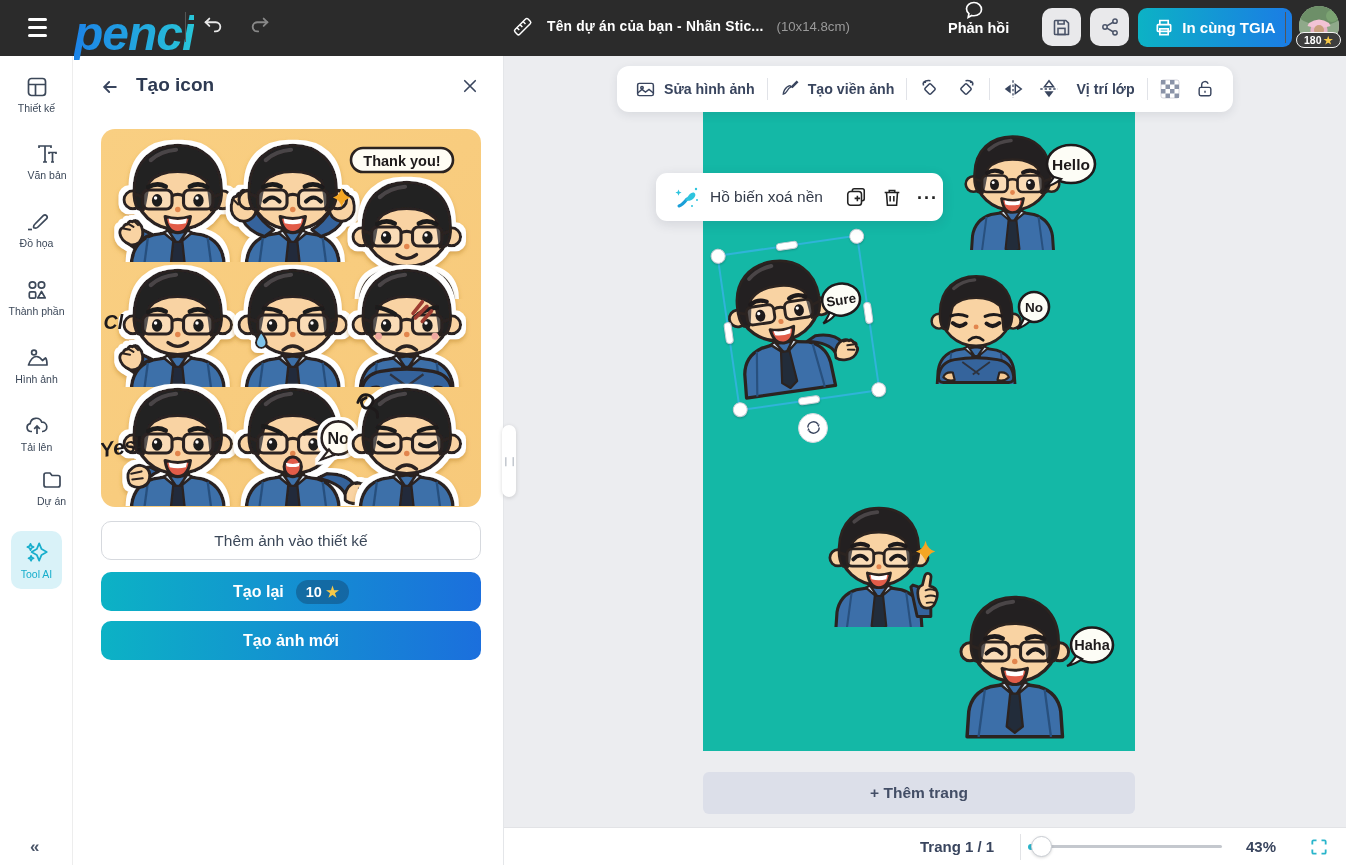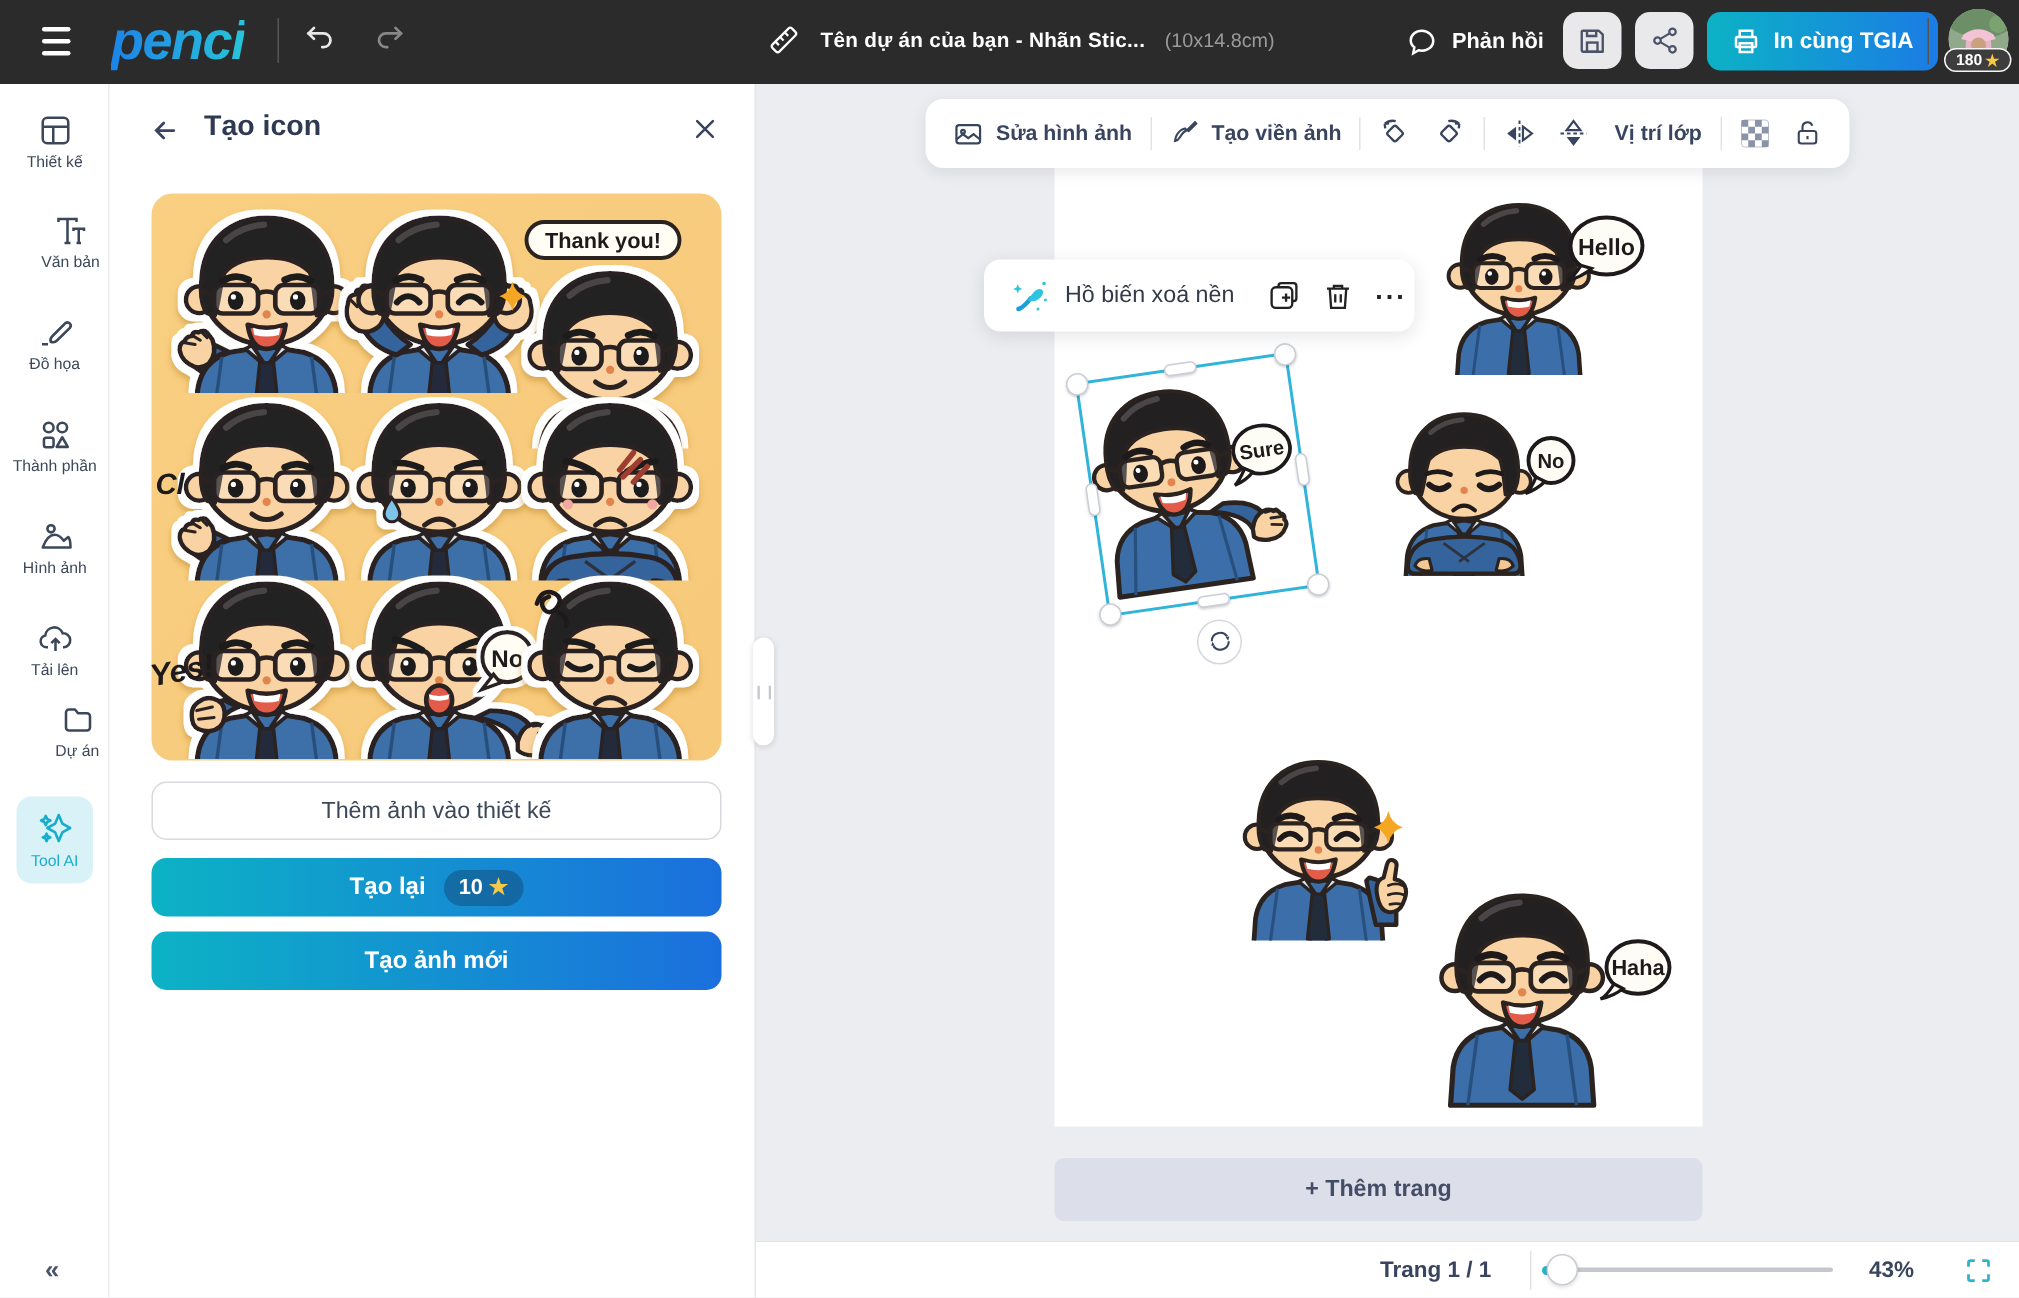--- a/index.html
+++ b/index.html
@@ -6,28 +6,28 @@
 html,body { width:1346px; height:865px; overflow:hidden; font-family:"Liberation Sans",sans-serif; background:#ecedf0; }
 .topbar { position:absolute; left:0; top:0; width:1346px; height:56px; background:#2b2b2b; z-index:50; }
 .rail { position:absolute; left:0; top:56px; width:73px; height:809px; background:#fff; border-right:1px solid #ededed; z-index:40; }
 .panel { position:absolute; left:73px; top:56px; width:430px; height:809px; background:#fff; z-index:39; box-shadow:1px 0 0 #e4e6e9; }
 .canvas { position:absolute; left:504px; top:56px; width:842px; height:771px; background:#ecedf0; z-index:1; }
 .bottombar { position:absolute; left:504px; top:827px; width:842px; height:38px; background:#fff; border-top:1px solid #e2e3e6; z-index:45; }
 
 
 .hamb { position:absolute; left:28px; top:18px; width:19px; height:19px; }
 .hamb div { height:2.6px; background:#fff; border-radius:2px; margin-bottom:5.4px; }
-.logo { position:absolute; left:74px; top:6px; font-size:36px; font-weight:bold; font-style:italic; letter-spacing:-1px; background:linear-gradient(90deg,#1c83e8,#28c5d8); -webkit-background-clip:text; background-clip:text; color:transparent; }
+.logo { position:absolute; left:74px; top:6px; font-size:48px; font-weight:bold; font-style:italic; letter-spacing:-1px; background:linear-gradient(90deg,#1c83e8,#28c5d8); -webkit-background-clip:text; background-clip:text; color:transparent; }
 .tsep { position:absolute; left:185px; top:12px; width:1px; height:30px; background:#555; }
 .undo { position:absolute; left:202px; top:14px; color:#e8e8e8; }
 .redo { position:absolute; left:249px; top:14px; color:#888; }
 .titlewrap { position:absolute; left:512px; top:0; height:52px; display:flex; align-items:center; color:#fff; }
 .title { font-size:13.8px; font-weight:bold; margin-left:14px; letter-spacing:0.2px; }
 .dims { font-size:13.2px; color:#9a9a9a; margin-left:13px; }
-.fbwrap { position:absolute; left:938px; top:0; height:56px; display:flex; align-items:center; color:#fff; }
+.fbwrap { position:absolute; left:938px; top:0; height:56px; display:flex; align-items:center; color:#fff;flex-direction:column; }
 .fbtext { font-size:14.5px; font-weight:bold; margin-left:10px; }
 .sqbtn { position:absolute; top:8px; width:39px; height:38px; background:#e9e9eb; border-radius:10px; display:flex; align-items:center; justify-content:center; }
 .printbtn { position:absolute; left:1138px; top:8px; width:154px; height:39px; border-radius:9px; background:linear-gradient(90deg,#0cb2c5,#1b7ce5); display:flex; align-items:center; justify-content:center; color:#fff; font-size:15px; font-weight:bold; }
 .avsep { position:absolute; left:1285px; top:12px; width:1px; height:31px; background:#555; }
 .avatar { position:absolute; left:1299px; top:6px; width:40px; height:40px; border-radius:50%; background:linear-gradient(160deg,#7a9b78,#b8c8b0 45%,#e8c8d0 65%,#caa8b8); overflow:hidden; }
 .avbadge { position:absolute; left:1296px; top:32px; width:45px; height:16px; background:#3d3d3d; border:1.5px solid #f4f4f4; border-radius:9px; color:#fff; font-size:10.5px; font-weight:bold; display:flex; align-items:center; justify-content:center; gap:2px; }
 
 
 .ritem { position:absolute; left:0; width:73px; text-align:center; color:#3c4859; }
 .ritem .lbl { font-size:10.5px; margin-top:3px; color:#3c4859; }
@@ -37,21 +37,21 @@
 .backarrow { position:absolute; left:27px; top:21px; color:#39455e; }
 .ptitle { position:absolute; left:63px; top:18px; font-size:19px; font-weight:bold; color:#2e3a52; }
 .pclose { position:absolute; left:388px; top:21px; color:#39455e; }
 .stickersheet { position:absolute; left:28px; top:73px; width:380px; height:378px; background:linear-gradient(135deg,#f9cf82,#f7c97a); border-radius:14px; overflow:hidden; }
 .btn-outline { position:absolute; left:28px; top:465px; width:380px; height:39px; border:1px solid #d6d9de; border-radius:10px; background:#fff; color:#3c4859; font-size:15.5px; display:flex; align-items:center; justify-content:center; }
 .btn-grad { position:absolute; left:28px; width:380px; height:39px; border-radius:10px; background:linear-gradient(90deg,#0cb2c5,#1b6fdd); color:#fff; font-size:16px; font-weight:bold; display:flex; align-items:center; justify-content:center; }
 .badge10 { margin-left:12px; background:rgba(18,66,107,.45); border-radius:12px; height:24px; padding:0 10px; display:flex; align-items:center; font-size:14.5px; gap:4px; }
 .presize { position:absolute; left:502px; top:425px; width:14px; height:72px; background:#fff; border-radius:7px; box-shadow:0 1px 4px rgba(0,0,0,.15); z-index:41; color:#c3c8cf; font-size:9px; text-align:center; line-height:72px; }
 
 
-.page { position:absolute; left:199px; top:12px; width:432px; height:683px; background:#ffffff; overflow:hidden; }
+.page { position:absolute; left:199px; top:12px; width:432px; height:683px; background:#14b8a6; overflow:hidden; }
 .ctoolbar { position:absolute; left:113px; top:10px; width:616px; height:46px; background:#fff; border-radius:12px; box-shadow:0 3px 10px rgba(40,50,70,.10); display:flex; align-items:center; color:#39455e; font-size:14.2px; z-index:30; }
 .ct-sep { width:1px; height:22px; background:#e1e3e8; margin:0 12px; }
 .ct-txt { font-weight:bold; margin-left:8px; }
 .floattb { position:absolute; left:152px; top:117px; width:287px; height:48px; background:#fff; border-radius:11px; box-shadow:0 3px 12px rgba(40,50,70,.13); display:flex; align-items:center; z-index:28; }
 .addpage { position:absolute; left:199px; top:716px; width:432px; height:42px; background:#dcdfe9; border-radius:6px; display:flex; align-items:center; justify-content:center; color:#434e66; font-size:15.5px; font-weight:bold; }
 
 
 .sel { position:absolute; left:222.6px; top:187.8px; width:142.6px; height:158.4px; transform:rotate(-8.2deg); border:2px solid #30b4d9; z-index:20; }
 .h-c { position:absolute; width:15px; height:15px; background:#fff; border:1px solid #c9ced6; border-radius:50%; box-shadow:0 1px 2px rgba(0,0,0,.2); }
 .h-e { position:absolute; background:#fff; border:1px solid #c9ced6; border-radius:4px; box-shadow:0 1px 2px rgba(0,0,0,.2); }

